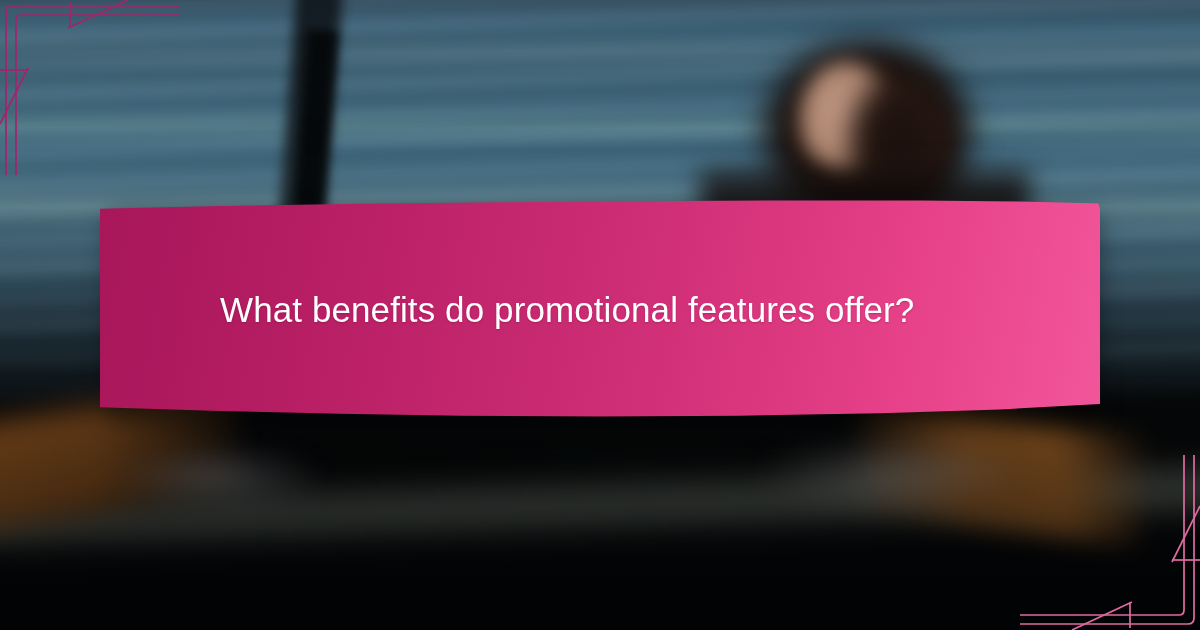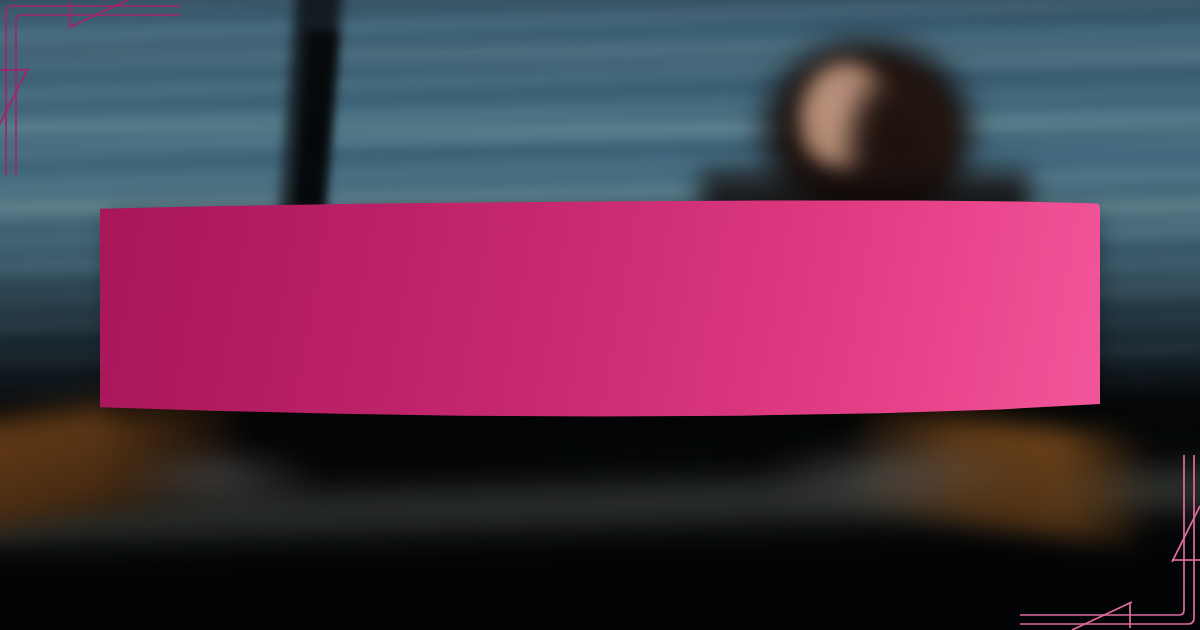--- a/index.html
+++ b/index.html
@@ -342,15 +342,16 @@
       <path d="M 110 178 L 110 152"></path>
       <path d="M 180 110 L 152 110"></path>
       <path d="M 180 56 L 152 112"></path>
       <path d="M 112 152 L 52 180"></path>
     </g>
   </svg>
 
   <div class="banner-wrap">
     <div class="banner-shadow"></div>
     <div class="banner"></div>
+    <div class="banner-text">What benefits do promotional features offer?</div>
   </div>
 
 </div>
 
 </body></html>

